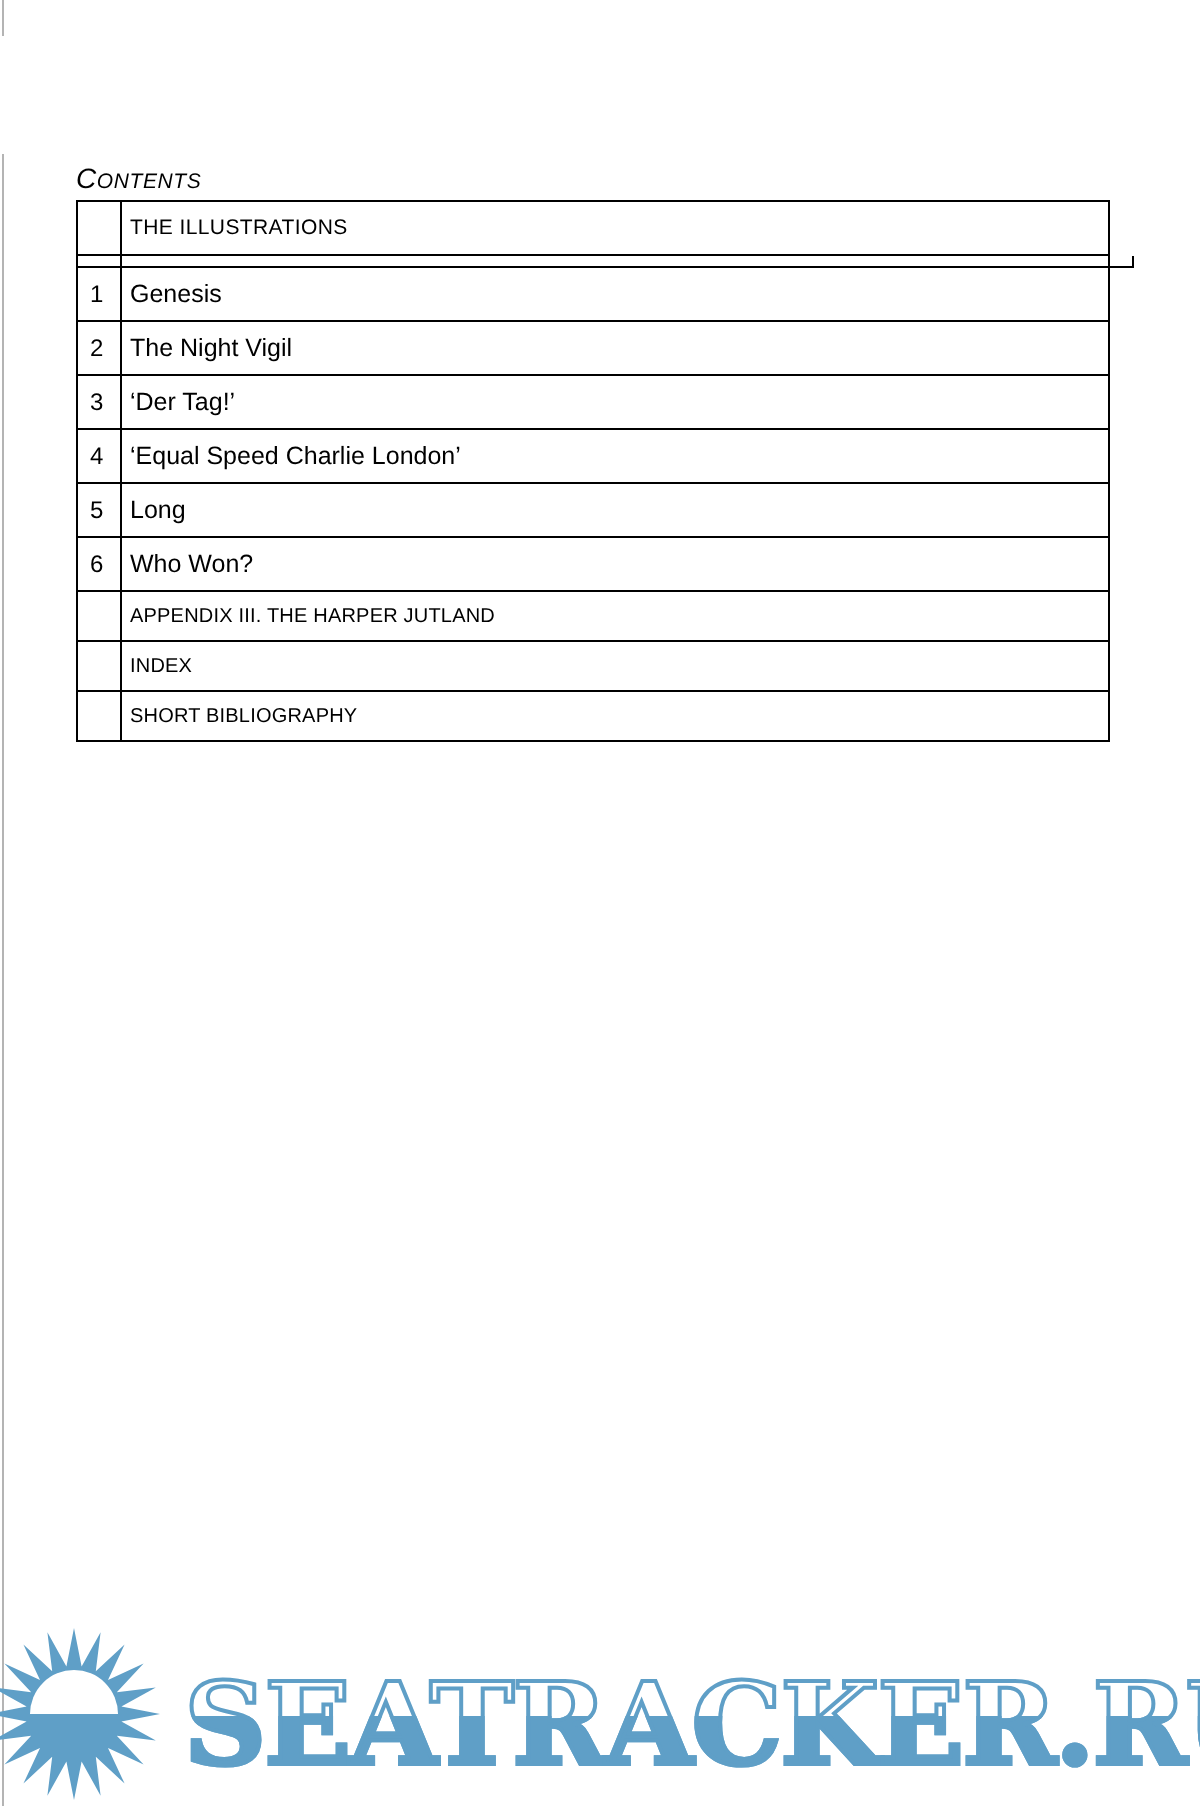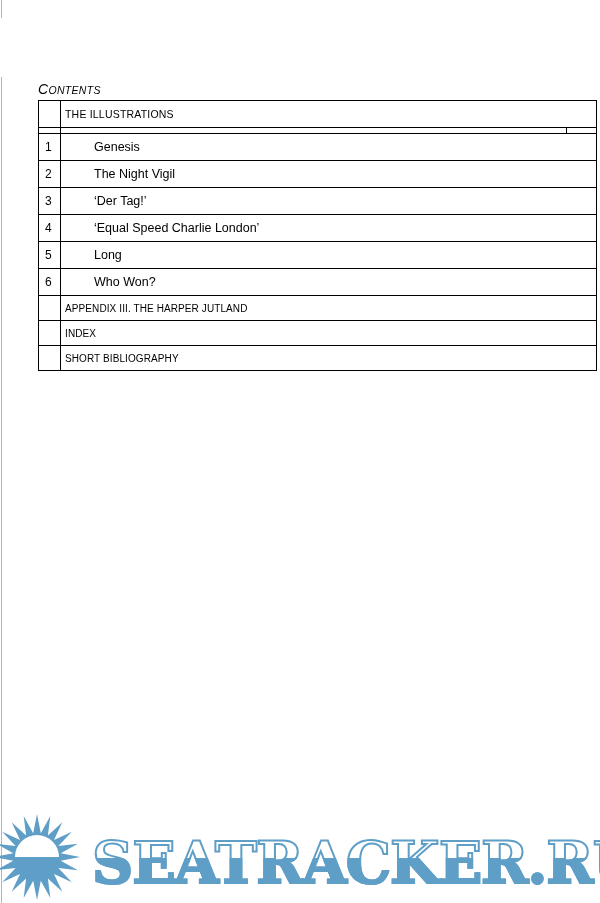--- a/index.html
+++ b/index.html
@@ -16,34 +16,34 @@
 
   
   .heading{
     position:absolute;left:38px;top:81px;
     font-size:10.5px;letter-spacing:0.3px;font-style:italic;
   }
   .heading::first-letter{font-size:14px;}
 
   
   .toc{
-    position:absolute;left:38px;top:100px;width:559px;
+    position:absolute;left:38px;top:100px;width:517px;
     border:1px solid #000;box-sizing:border-box;
     background:#fff;
   }
   .row{display:flex;border-top:1px solid #000;align-items:stretch;}
   .row.first{border-top:none;}
   .cell{display:flex;align-items:center;box-sizing:border-box;overflow:hidden;white-space:nowrap;}
   .num{width:22px;border-right:1px solid #000;padding-left:6px;font-size:12px;}
   .title{flex:1;padding-left:4px;}
   .row.header{height:26px;}
   .row.header .title{font-size:10.5px;letter-spacing:0.2px;}
   .row.thin{height:5px;}
   .row.chapter{height:26px;}
-  .row.chapter .title{font-size:12.5px;margin-left:29px;}
+  .row.chapter .title{font-size:12.5px;}
   .row.back{height:24px;}
   .row.back .title{font-size:10px;letter-spacing:0.1px;}
 
   
   .stray-tick{
     position:absolute;left:555px;top:128px;width:11px;height:5px;
     border-right:1px solid #000;border-bottom:1px solid #000;
   }
 
   

